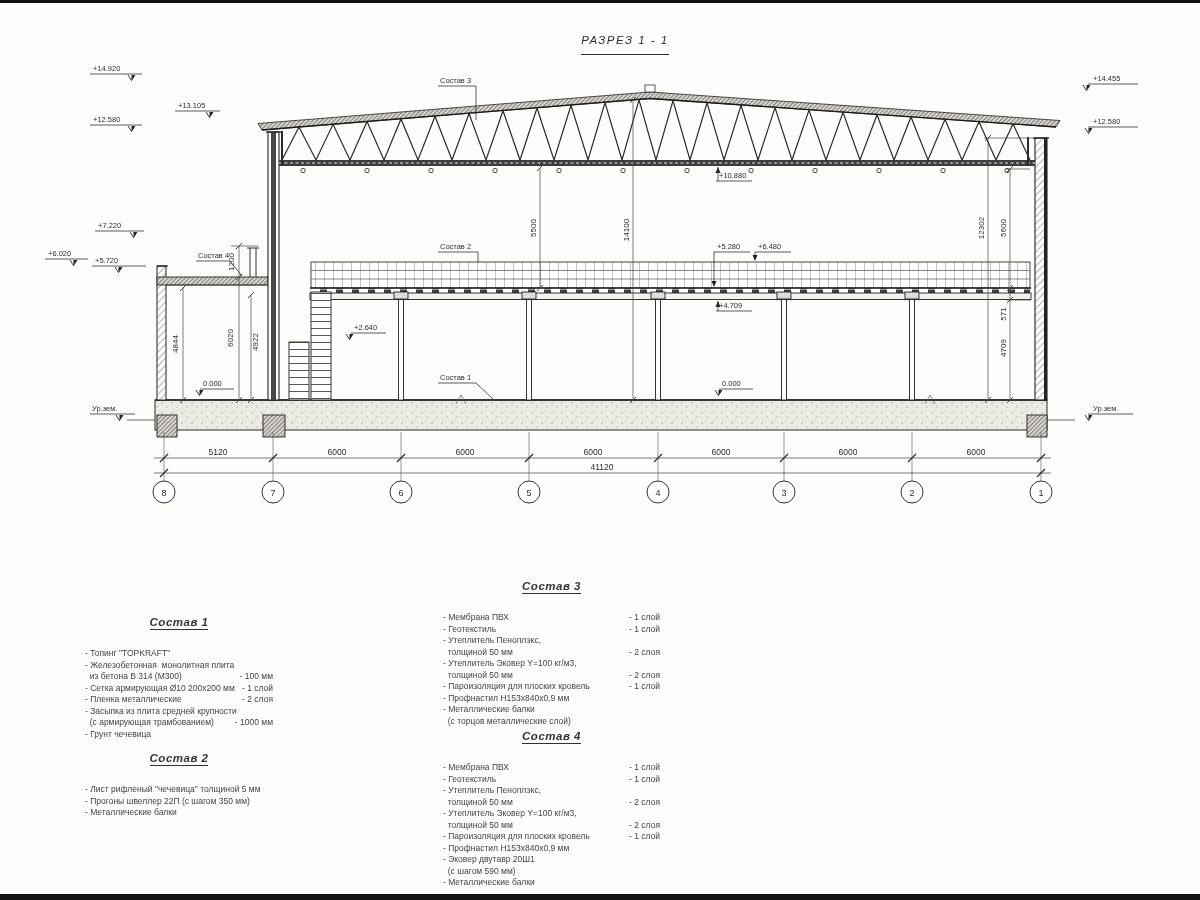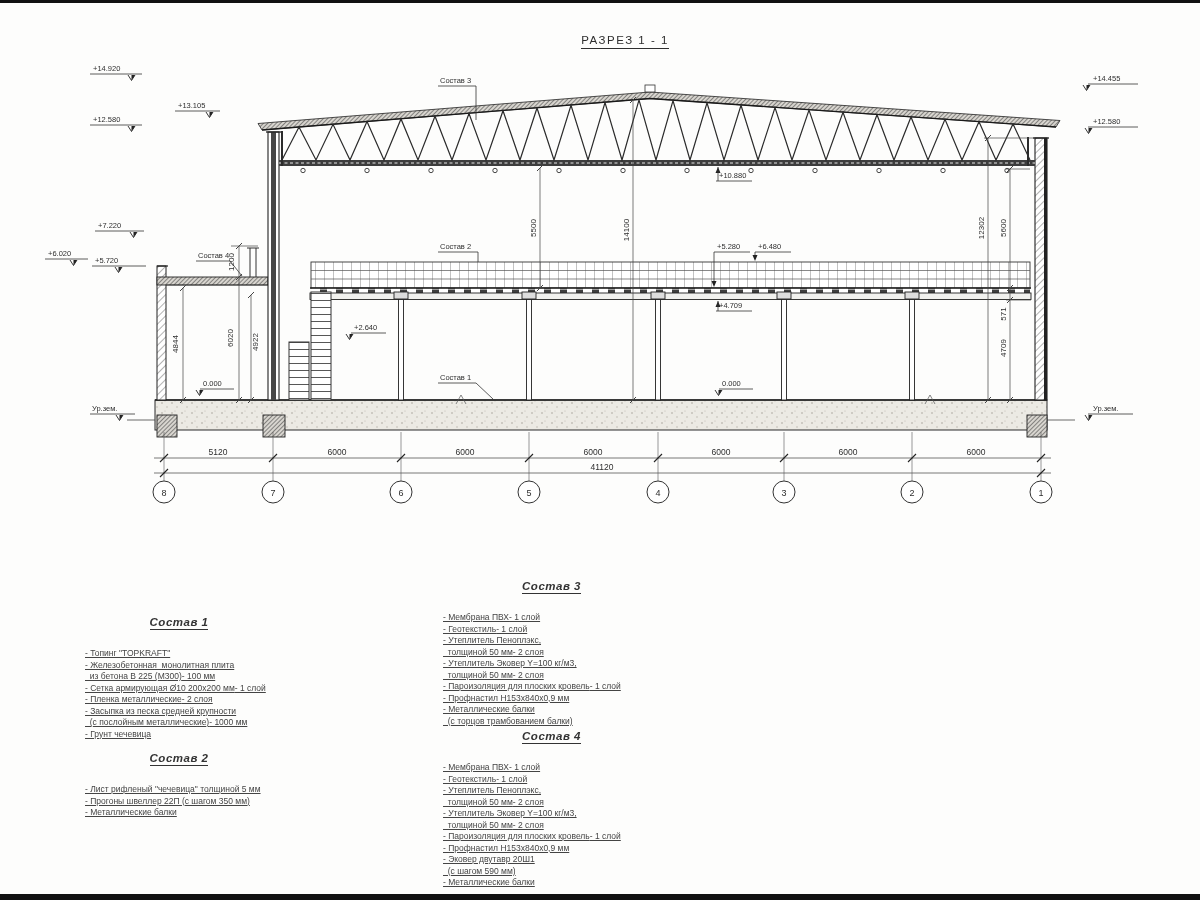--- a/index.html
+++ b/index.html
@@ -1,32 +1,32 @@
 <!DOCTYPE html>
 <html><head>
 <meta charset="utf-8">
 <style>
   html,body{margin:0;padding:0;background:#fff;}
   #page{position:relative;width:1200px;height:900px;background:#fdfdfc;overflow:hidden;
         font-family:"Liberation Sans",sans-serif;color:#333;}
   .bar{position:absolute;left:0;width:1200px;background:#111;}
   #title{position:absolute;left:540px;top:30px;width:170px;text-align:center;}
   #title span{display:inline-block;font-size:11.5px;letter-spacing:1.5px;color:#2e2e2e;
-        border-bottom:1px solid #2e2e2e;padding-bottom:2px;}
+        border-bottom:1px solid #2e2e2e;padding-bottom:8px;font-style:italic;}
   svg{position:absolute;left:0;top:0;}
   svg text{font-family:"Liberation Sans",sans-serif;fill:#2e2e2e;}
   .dim{font-size:8px;}
   .dimb{font-size:8.5px;}
   .axisnum{font-size:9px;}
   .note-block{position:absolute;}
   .nhead{text-align:center;margin-bottom:18px;}
   .nhead span{font-size:11.5px;font-style:italic;font-weight:bold;letter-spacing:.5px;
         border-bottom:1.2px solid #333;padding-bottom:1px;color:#333;}
-  .nline{display:flex;font-size:8.5px;line-height:11.5px;
-        color:#444;text-decoration:underline;}
+  .nline{display:flex;justify-content:space-between;font-size:8.5px;line-height:11.5px;
+        color:#444;}
   .nt{white-space:pre;}
   .nv{white-space:pre;text-align:right;}
 </style>
 </head>
 <body>
 <div id="page">
 
 <div class="bar" style="top:0;height:3px;"></div>
 <div class="bar" style="top:894px;height:6px;"></div>
 
@@ -334,37 +334,37 @@
   <div class="nhead"><span>Состав 1</span></div>
   <div class="nline">
         <span class="nt">- Топинг "TOPKRAFT"</span>
         <span class="nv"></span>
       </div>
   <div class="nline">
         <span class="nt">- Железобетонная  монолитная плита</span>
         <span class="nv"></span>
       </div>
   <div class="nline">
-        <span class="nt">  из бетона В 225 (М300)</span>
+        <span class="nt">  из бетона В 314 (М300)</span>
         <span class="nv">- 100 мм</span>
       </div>
   <div class="nline">
         <span class="nt">- Сетка армирующая Ø10 200х200 мм</span>
         <span class="nv">- 1 слой</span>
       </div>
   <div class="nline">
         <span class="nt">- Пленка металлические</span>
         <span class="nv">- 2 слоя</span>
       </div>
   <div class="nline">
-        <span class="nt">- Засыпка из песка средней крупности</span>
-        <span class="nv"></span>
-      </div>
-  <div class="nline">
-        <span class="nt">  (с послойным металлические)</span>
+        <span class="nt">- Засыпка из плита средней крупности</span>
+        <span class="nv"></span>
+      </div>
+  <div class="nline">
+        <span class="nt">  (с армирующая трамбованием)</span>
         <span class="nv">- 1000 мм</span>
       </div>
   <div class="nline">
         <span class="nt">- Грунт чечевица</span>
         <span class="nv"></span>
       </div>
 </div>
 
 <div class="note-block" style="left:85px;top:748px;width:188px;">
   <div class="nhead"><span>Состав 2</span></div>
@@ -414,21 +414,21 @@
       </div>
   <div class="nline">
         <span class="nt">- Профнастил Н153х840х0,9 мм</span>
         <span class="nv"></span>
       </div>
   <div class="nline">
         <span class="nt">- Металлические балки</span>
         <span class="nv"></span>
       </div>
   <div class="nline">
-        <span class="nt">  (с торцов трамбованием балки)</span>
+        <span class="nt">  (с торцов металлические слой)</span>
         <span class="nv"></span>
       </div>
 </div>
 
 <div class="note-block" style="left:443px;top:726px;width:217px;">
   <div class="nhead"><span>Состав 4</span></div>
   <div class="nline">
         <span class="nt">- Мембрана ПВХ</span>
         <span class="nv">- 1 слой</span>
       </div>

